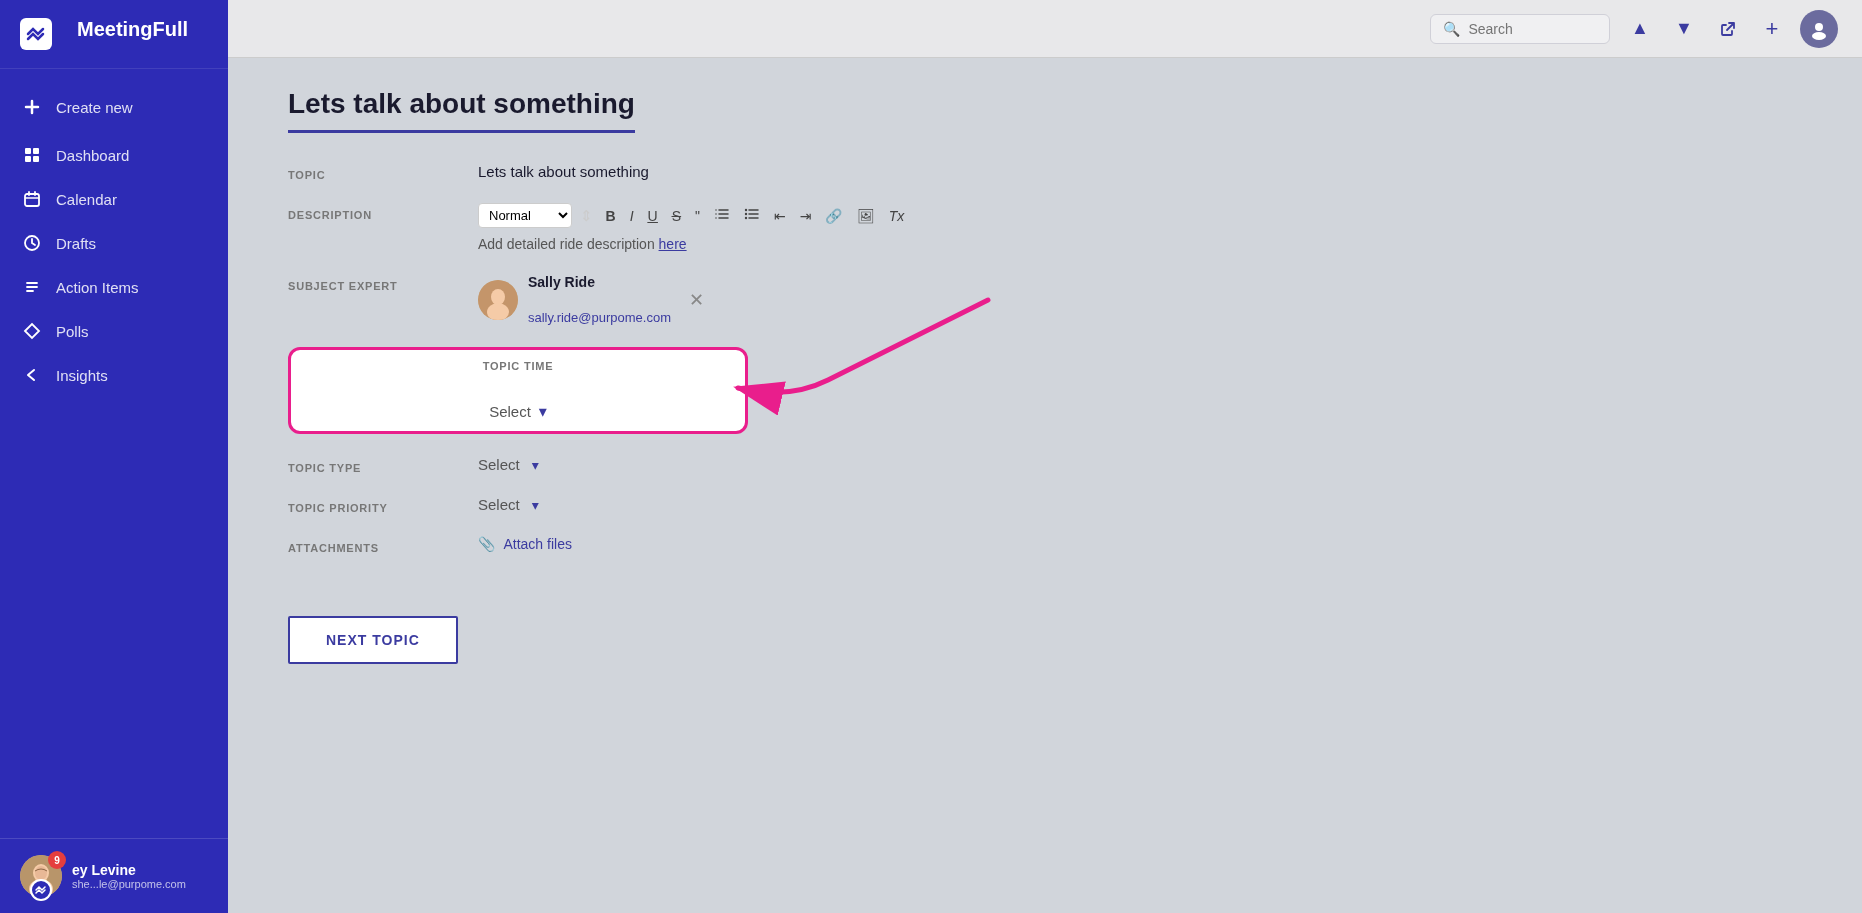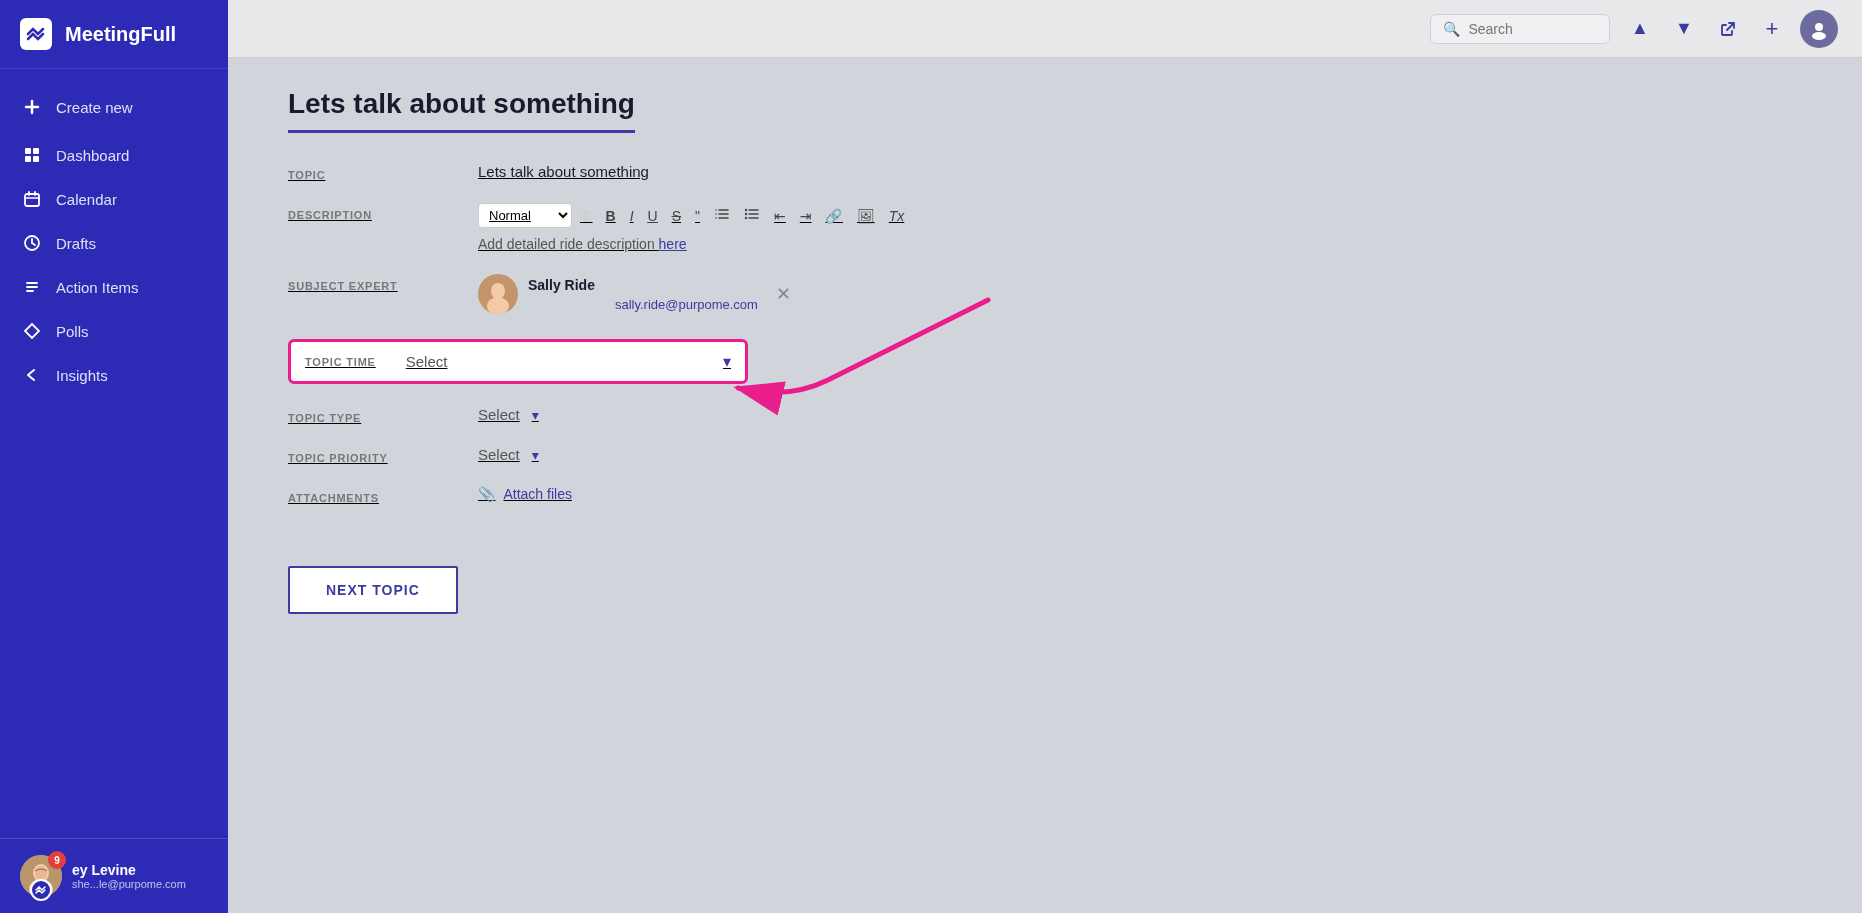--- a/index.html
+++ b/index.html
@@ -10,22 +10,21 @@
       width: 228px;
       min-width: 228px;
       background: #2d2bb5;
       display: flex;
       flex-direction: column;
       height: 100%;
       color: white;
     }
     .sidebar-logo {
       display: flex;
-      align-items: center;
-      gap: 13px;
+      gap: 25px;
       padding: 18px 20px;
       font-size: 20px;
       font-weight: 700;
       color: white;
       border-bottom: 1px solid rgba(255,255,255,0.1);
     }
     .logo-icon {
       width: 32px;
       height: 32px;
       background: white;
@@ -177,21 +176,20 @@
       color: white;
       font-size: 16px;
     }
 
     
     .content {
       flex: 1;
       background: #d1d5db;
       overflow-y: auto;
       padding: 30px 60px 40px 60px;
-      text-decoration: underline;
     }
     .page-title {
       font-size: 28px;
       font-weight: 600;
       color: #1a1a2e;
       margin-bottom: 30px;
       padding-bottom: 10px;
       border-bottom: 3px solid #3b3ba0;
       display: inline-block;
     }
@@ -264,42 +262,43 @@
       background: transparent;
     }
     .expert-avatar {
       width: 40px;
       height: 40px;
       border-radius: 50%;
       overflow: hidden;
       background: #c8a882;
     }
     .expert-avatar svg { width: 40px; height: 40px; }
-    .expert-info { display: flex; flex-direction: row; gap: 20px; }
+    .expert-info { display: flex; flex-direction: column; }
     .expert-name { font-size: 14px; font-weight: 600; color: #1a1a2e; }
     .expert-email { font-size: 13px; color: #3b3ba0; margin-top: 20px; }
     .remove-btn {
       background: none;
       border: none;
       color: #888;
       font-size: 18px;
       cursor: pointer;
       margin-left: 8px;
     }
 
     
     .topic-time-row {
       border: 3px solid #e91e8c;
-      border-radius: 6px;
+      border-radius: 12px;
       padding: 10px 14px;
       background: white;
       display: flex;
       align-items: center;
       gap: 30px;
       width: 460px;
+      flex-direction: column;
     }
     .topic-time-label {
       font-size: 11px;
       font-weight: 600;
       color: #777;
       letter-spacing: 0.8px;
       text-transform: uppercase;
       white-space: nowrap;
     }
     .dropdown-select {

